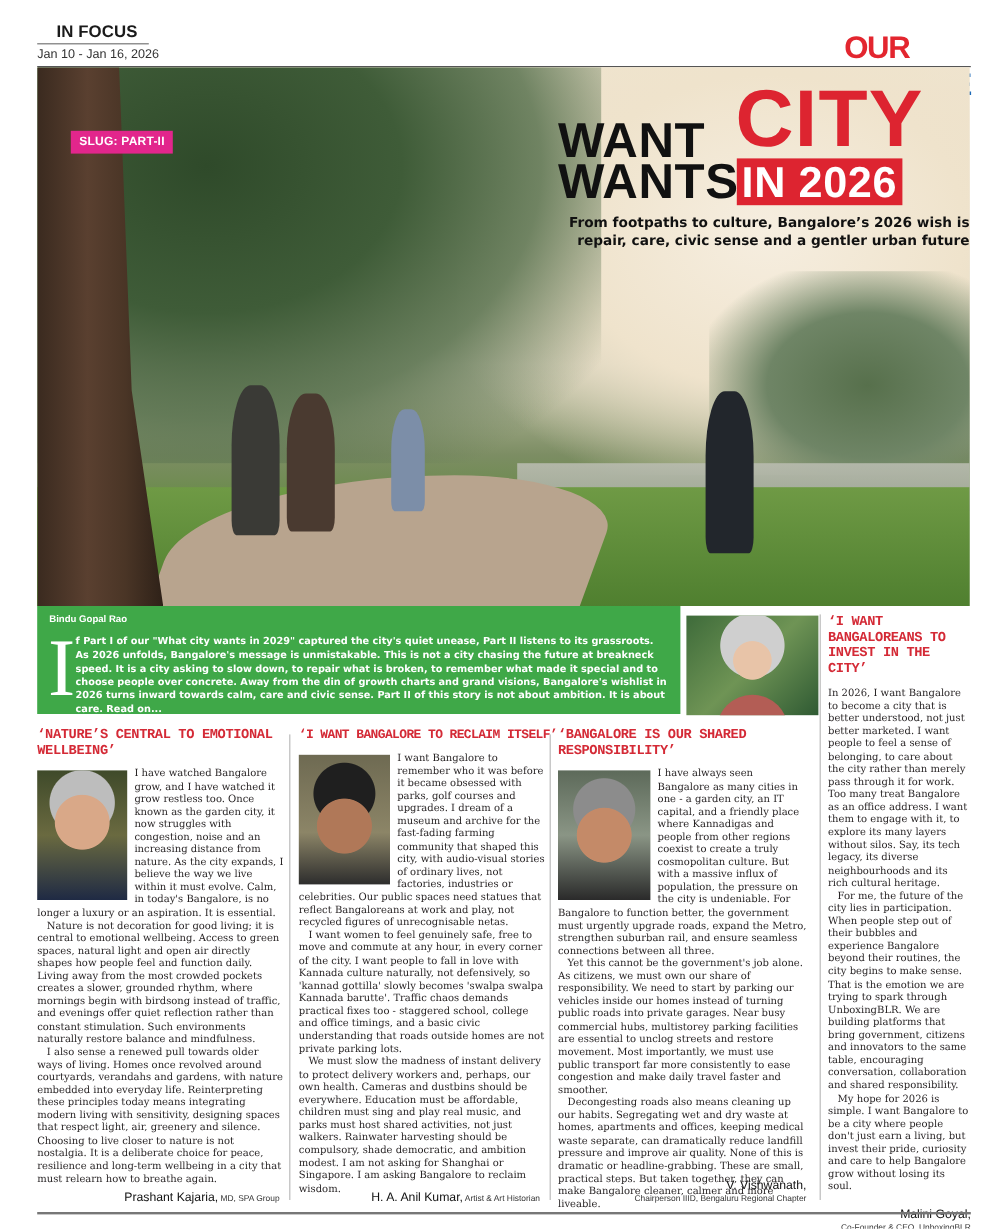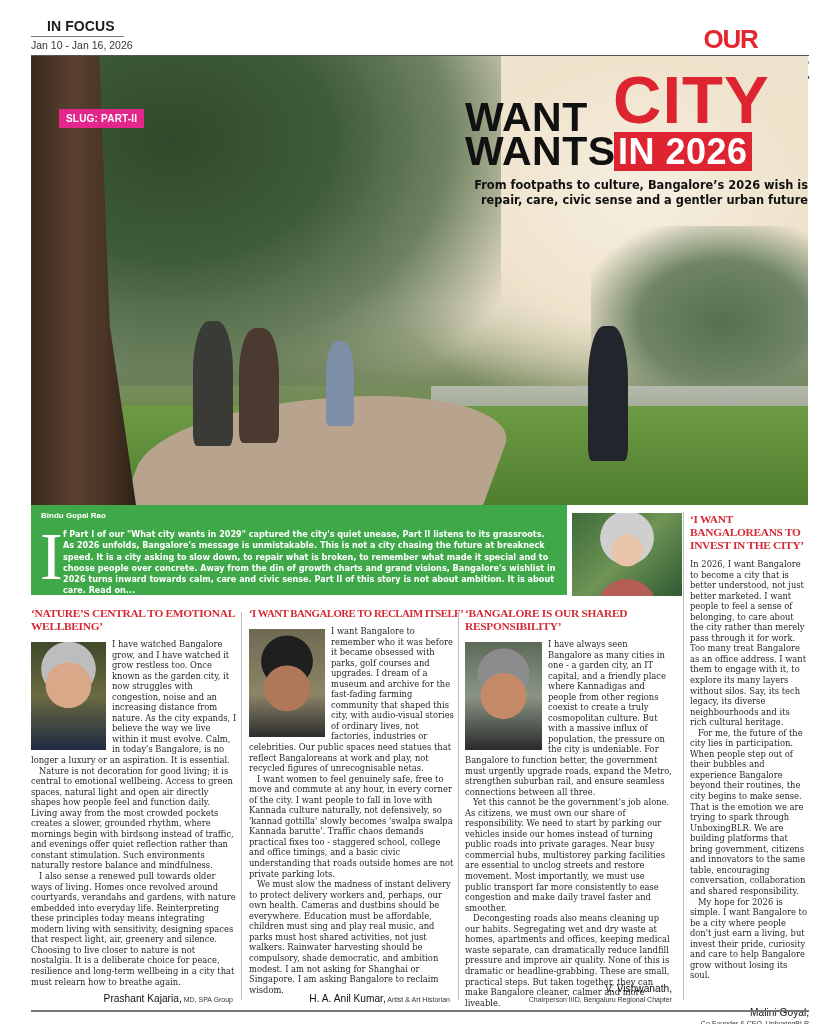--- a/index.html
+++ b/index.html
@@ -51,21 +51,21 @@
   .dropcap { position: absolute; left: -1px; top: -2px; font-family: "Liberation Serif", serif; font-size: 68px; line-height: 58px; font-weight: 400; color: #fff; }
 
   .portrait-woman { position: absolute; left: 572px; top: 513px; width: 110px; height: 83px; overflow: hidden;
     background: radial-gradient(circle at 50% 45%, #e8c4a8 0 22%, rgba(0,0,0,0) 23%), radial-gradient(circle at 50% 30%, #cfcfcf 0 33%, rgba(0,0,0,0) 34%), linear-gradient(135deg, #3e6b3a, #6f9455 50%, #2f5a33); }
   .pw-body { position: absolute; left: 25px; top: 66px; width: 60px; height: 30px; border-radius: 30px 30px 0 0; background: #b35d55; }
 
   
   .col { position: absolute; font-family: "DejaVu Serif", serif; font-size: 8.35px; line-height: 10.55px; color: #231f20; text-align: left; }
   .col p { text-indent: 0; }
   .col p + p { text-indent: 8px; }
-  .col-head { font-family: Liberation Serif, serif; font-weight: 700; color: #d42a36; font-size: 11.4px; line-height: 13px; letter-spacing: -0.3px; }
+  .col-head { font-family: Liberation Mono, monospace; font-weight: 700; color: #d42a36; font-size: 11.4px; line-height: 13px; letter-spacing: -0.3px; }
   .vrule { position: absolute; width: 1px; background: #bbb; }
   .mugshot { float: left; margin: 3px 6px 2px 0; position: relative; overflow: hidden; }
   .sig { position: absolute; text-align: right; font-family: "Liberation Sans", sans-serif; font-size: 7px; color: #333; line-height: 11px; }
   .sig b { font-size: 10.2px; color: #111; font-weight: 400; }
   .bottom-rule { position: absolute; left: 31px; right: 30px; top: 1010px; height: 2px; background: #777; }
 </style>
 </head>
 <body>
 
 <div class="hdr-left">

